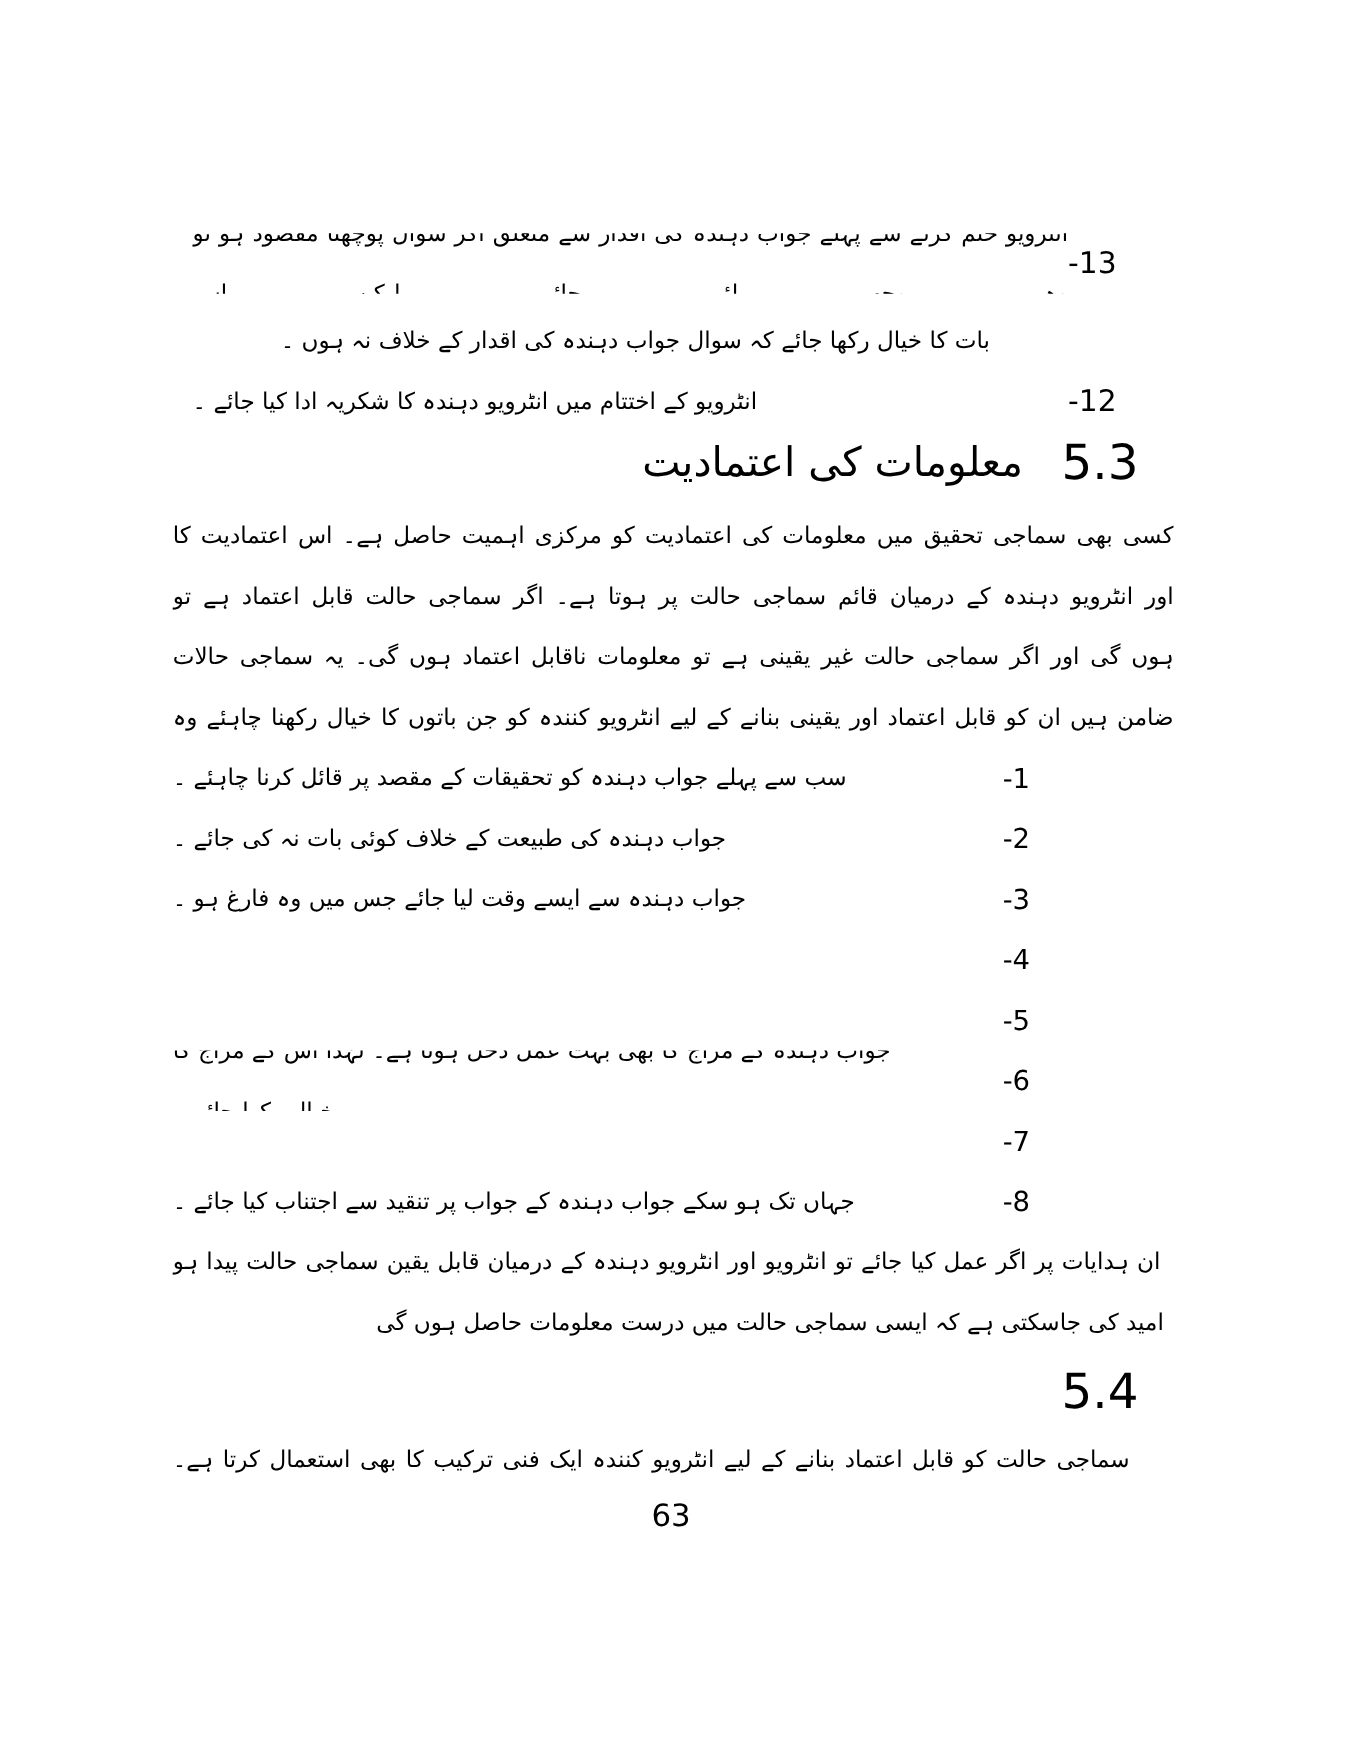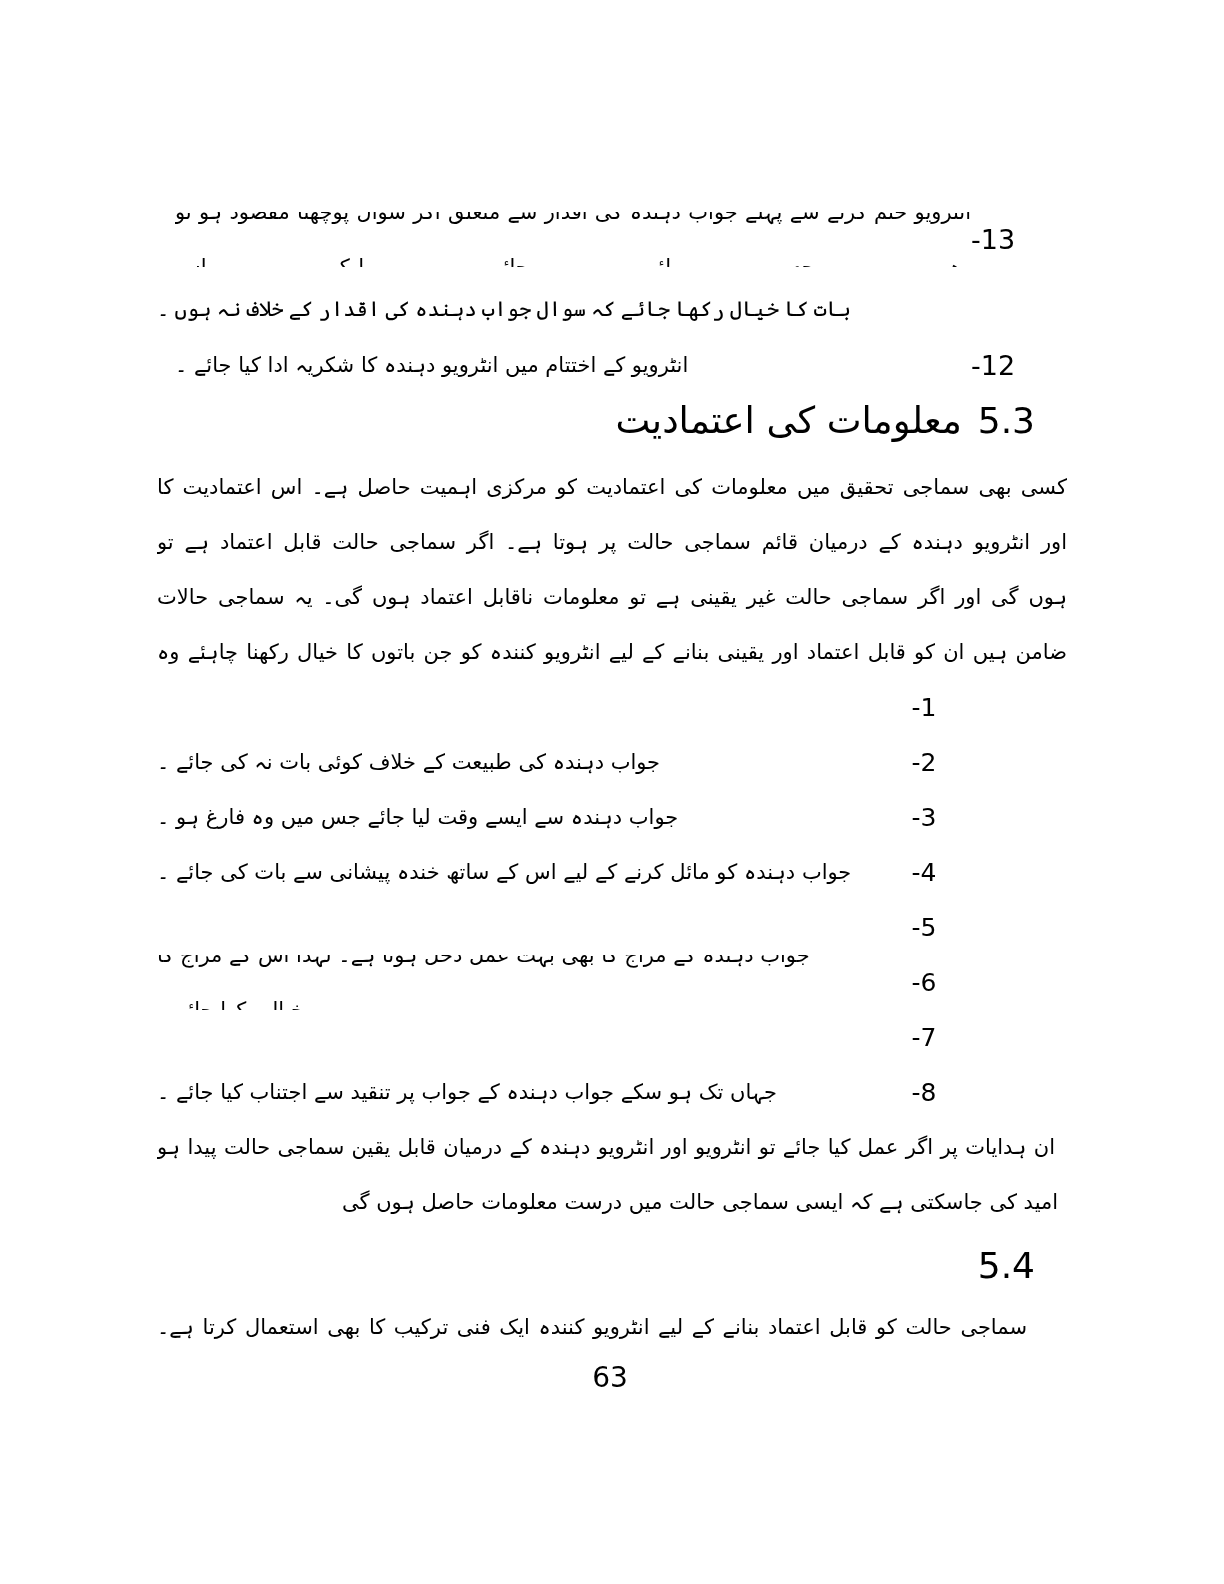--- a/index.html
+++ b/index.html
@@ -61,33 +61,32 @@
     margin-left: 55px;
   }
   .heading {
     height: 62px;
     line-height: 62px;
     padding-right: 32px;
   }
   .hnum {
     direction: ltr;
     unicode-bidi: isolate;
-    font-size: 36px;
+    font-size: 44px;
     flex: 0 0 auto;
-    margin-left: 16px;
+    margin-left: 35px;
   }
   .htitle {
     font-weight: 400;
     font-size: 37px;
     flex: 0 0 auto;
   }
   .cont13 {
     padding-right: 167px;
-    text-align: left;
-    font-family: Liberation Serif, serif;
+    text-align: right;
   }
   .para-l1 { }
   .closing-l2 {
     text-align: left;
     padding-left: 185px;
   }
   .final-line { padding-right: 40px; }
   .pageno {
     position: absolute;
     left: 0;
@@ -121,32 +120,32 @@
     <span class="htitle">معلومات کی اعتمادیت</span>
   </div>
 
   <div class="row just para-l1" style="top:460px">کسی بھی سماجی تحقیق میں معلومات کی اعتمادیت کو مرکزی اہمیت حاصل ہے۔ اس اعتمادیت کا دارومدار انٹرویو کنندہ</div>
   <div class="row just" style="top:515px">اور انٹرویو دہندہ کے درمیان قائم سماجی حالت پر ہوتا ہے۔ اگر سماجی حالت قابل اعتماد ہے تو معلومات بھی صحیح اور بااعتماد حاصل</div>
   <div class="row just" style="top:570px">ہوں گی اور اگر سماجی حالت غیر یقینی ہے تو معلومات ناقابل اعتماد ہوں گی۔ یہ سماجی حالات انٹرویو کی کامیابی یا ناکامی کے بھی</div>
   <div class="row just" style="top:625px">ضامن ہیں ان کو قابل اعتماد اور یقینی بنانے کے لیے انٹرویو کنندہ کو جن باتوں کا خیال رکھنا چاہئے وہ مندرجہ ذیل ہیں ۔</div>
 
   <div class="row flexrow sublist" style="top:680px">
     <span class="inum">-1</span>
+    <span class="itext start">سب سے پہلے جواب دہندہ کو تحقیقات کے مقصد پر قائل کرنا چاہئے ۔</span>
   </div>
   <div class="row flexrow sublist" style="top:735px">
     <span class="inum">-2</span>
     <span class="itext start">جواب دہندہ کی طبیعت کے خلاف کوئی بات نہ کی جائے ۔</span>
   </div>
   <div class="row flexrow sublist" style="top:790px">
     <span class="inum">-3</span>
     <span class="itext start">جواب دہندہ سے ایسے وقت لیا جائے جس میں وہ فارغ ہو ۔</span>
   </div>
   <div class="row flexrow sublist" style="top:845px">
     <span class="inum">-4</span>
-    <span class="itext start">جواب دہندہ کو مائل کرنے کے لیے اس کے ساتھ خندہ پیشانی سے بات کی جائے ۔</span>
   </div>
   <div class="row flexrow sublist" style="top:900px">
     <span class="inum">-5</span>
   </div>
   <div class="row flexrow sublist" style="top:955px">
     <span class="inum">-6</span>
     <span class="itext start">جواب دہندہ کے مزاج کا بھی بہت عمل دخل ہوتا ہے۔ لہٰذا اس کے مزاج کا خیال رکھا جائے ۔</span>
   </div>
   <div class="row flexrow sublist" style="top:1010px">
     <span class="inum">-7</span>

